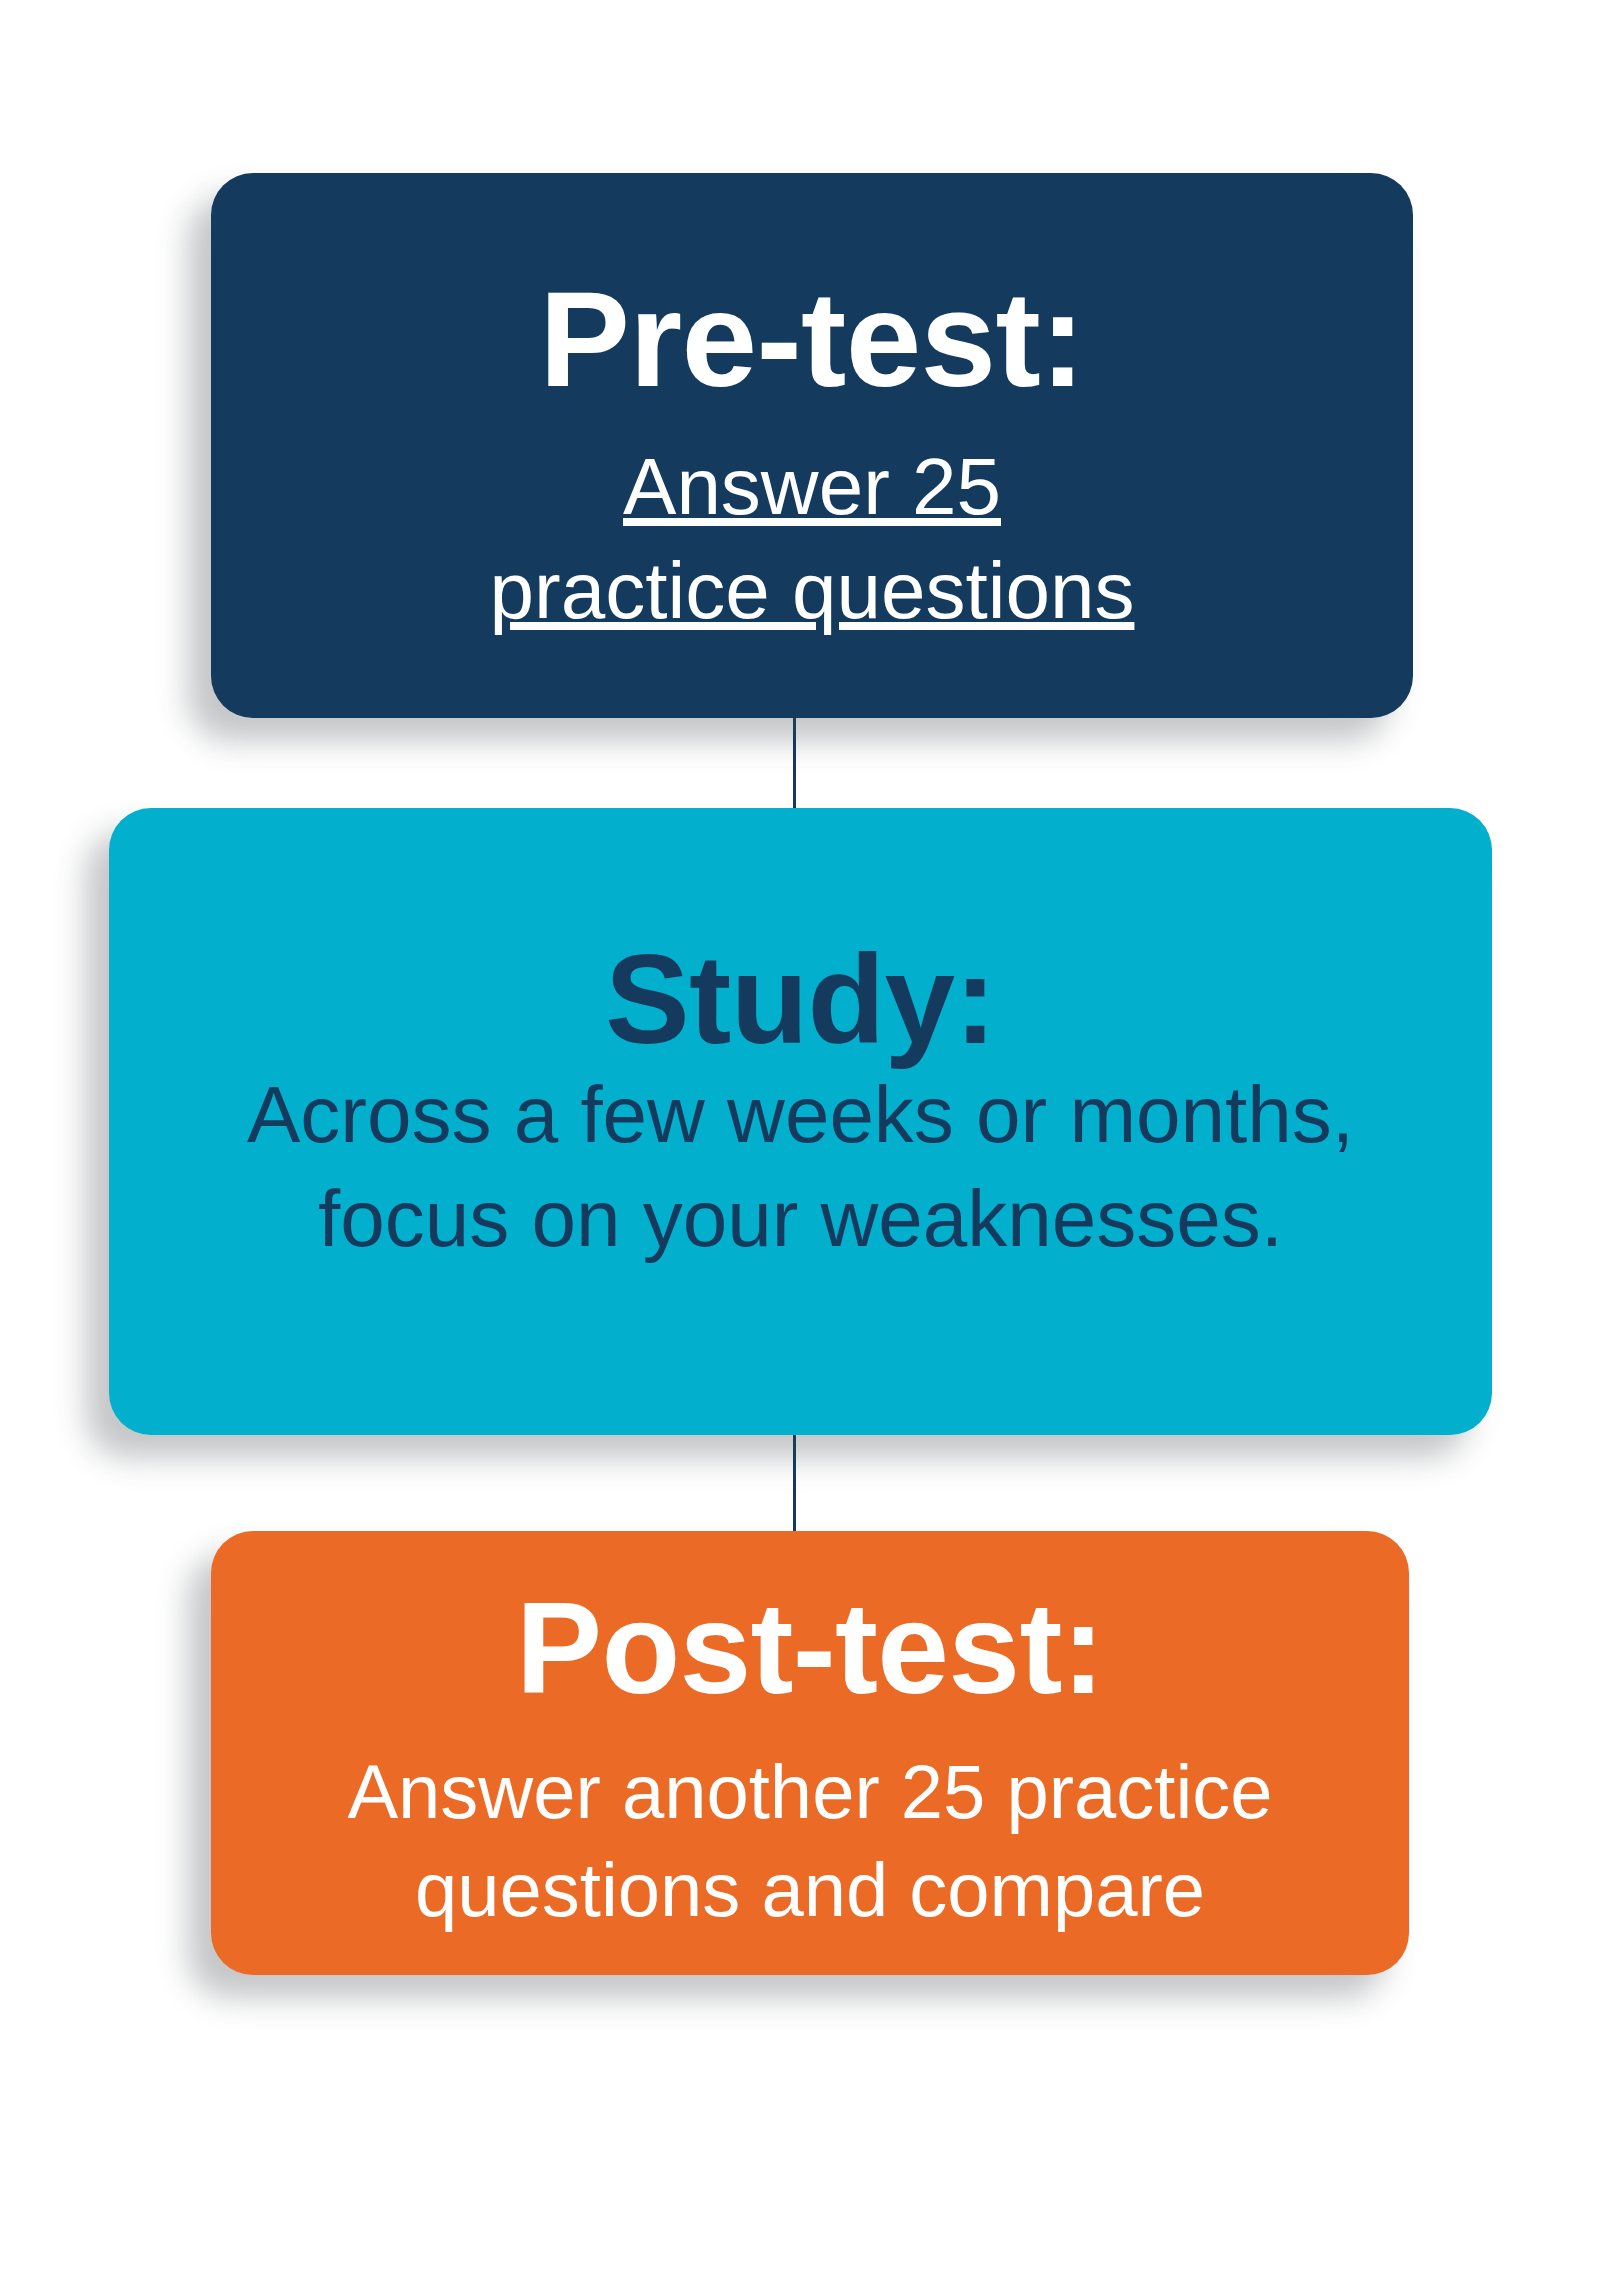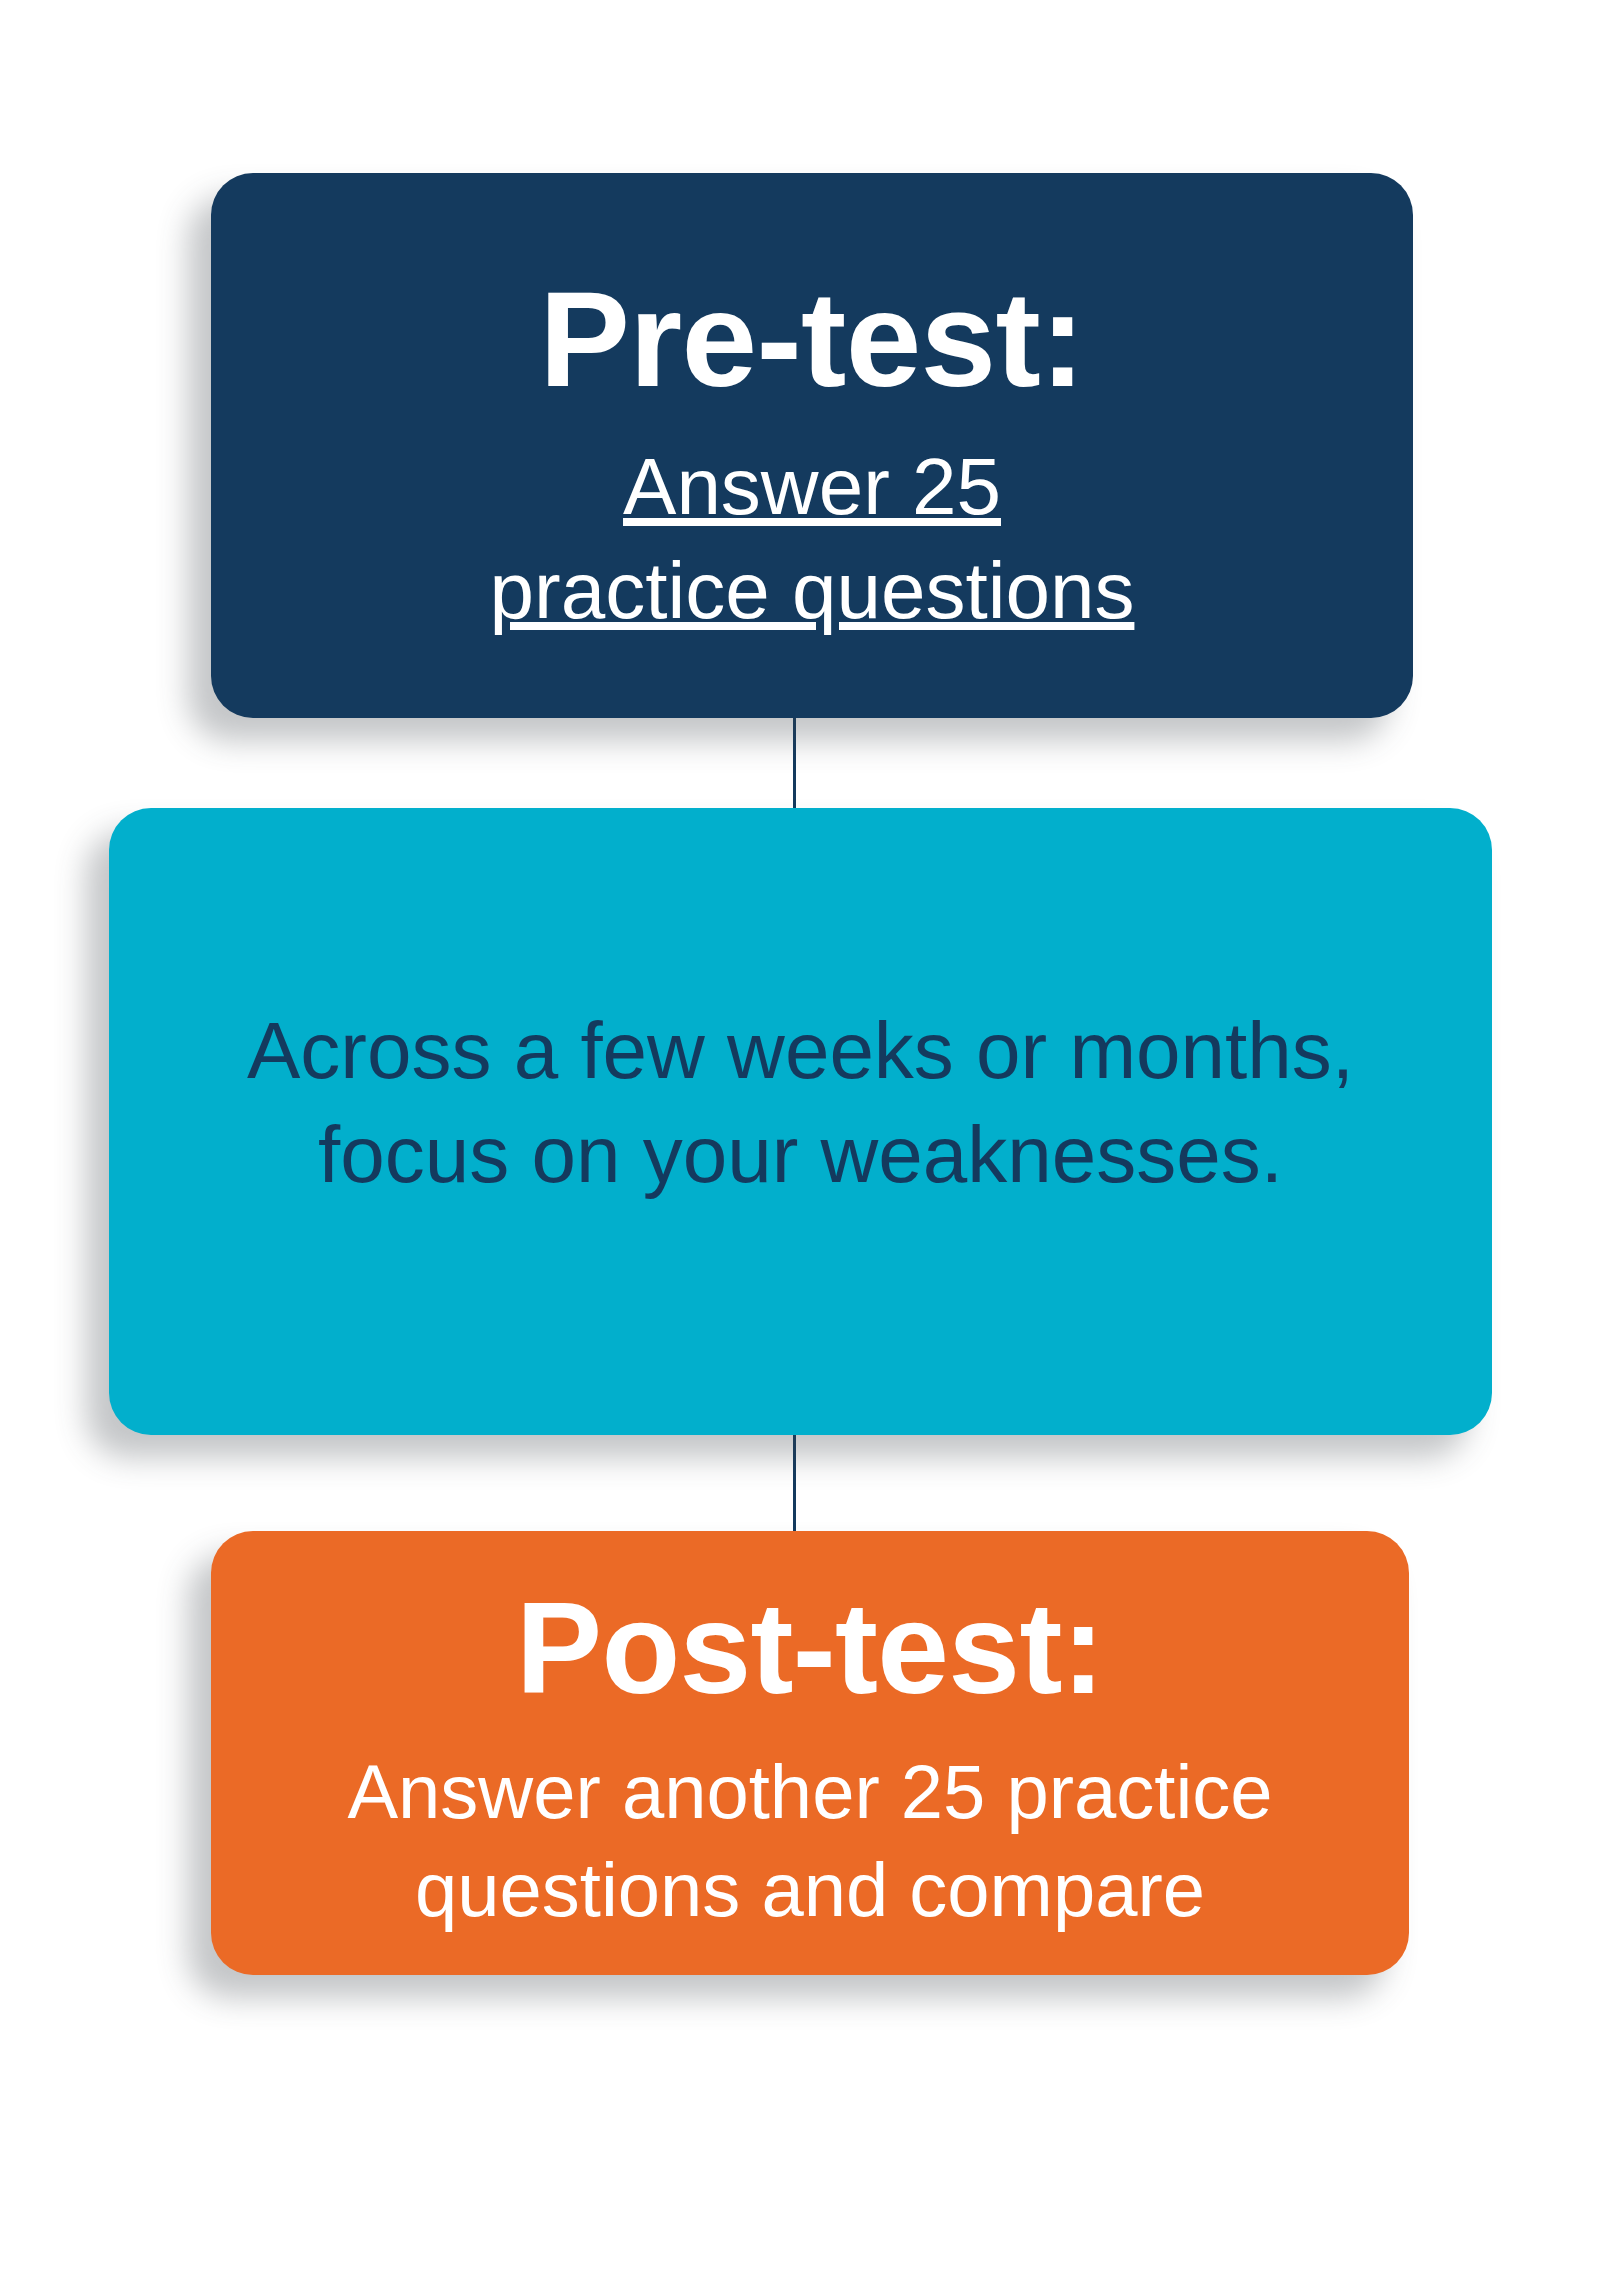--- a/index.html
+++ b/index.html
@@ -104,20 +104,21 @@
 
   <div class="connector connector--two"></div>
 
   <div class="card card--pretest">
     <p class="card__title">Pre-test:</p>
     <p class="card__body">Answer 25
 practice questions</p>
   </div>
 
   <div class="card card--study">
+    <p class="card__title">Study:</p>
     <p class="card__body">Across a few weeks or months,
 focus on your weaknesses.</p>
   </div>
 
   <div class="card card--posttest">
     <p class="card__title">Post-test:</p>
     <p class="card__body">Answer another 25 practice
 questions and compare</p>
   </div>
 

